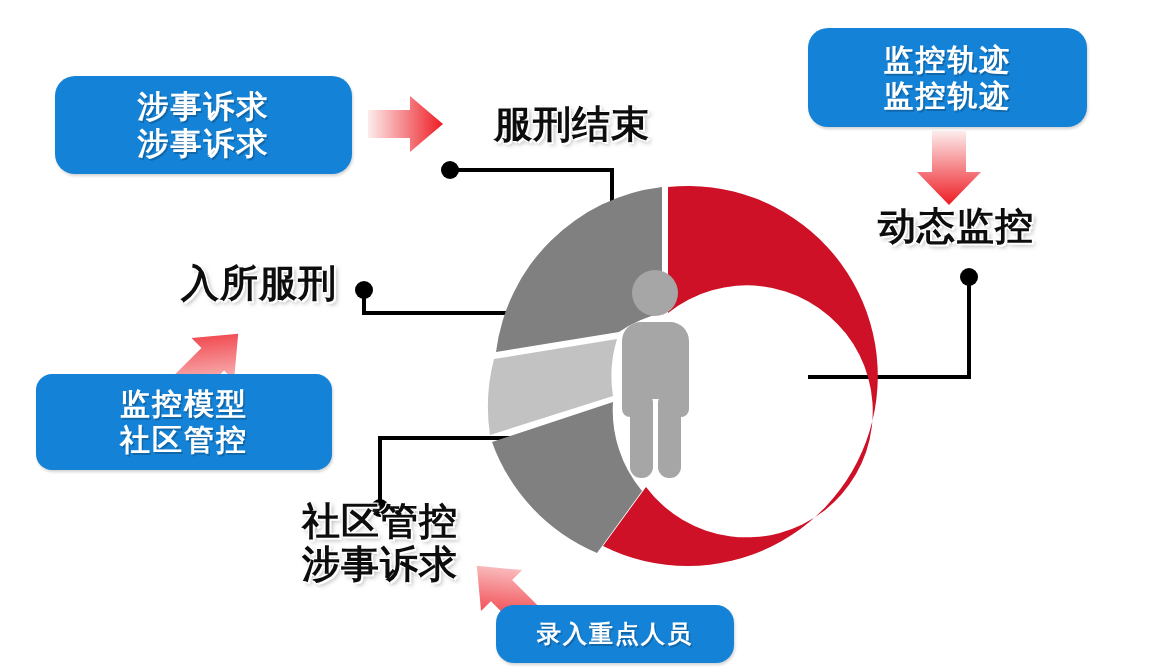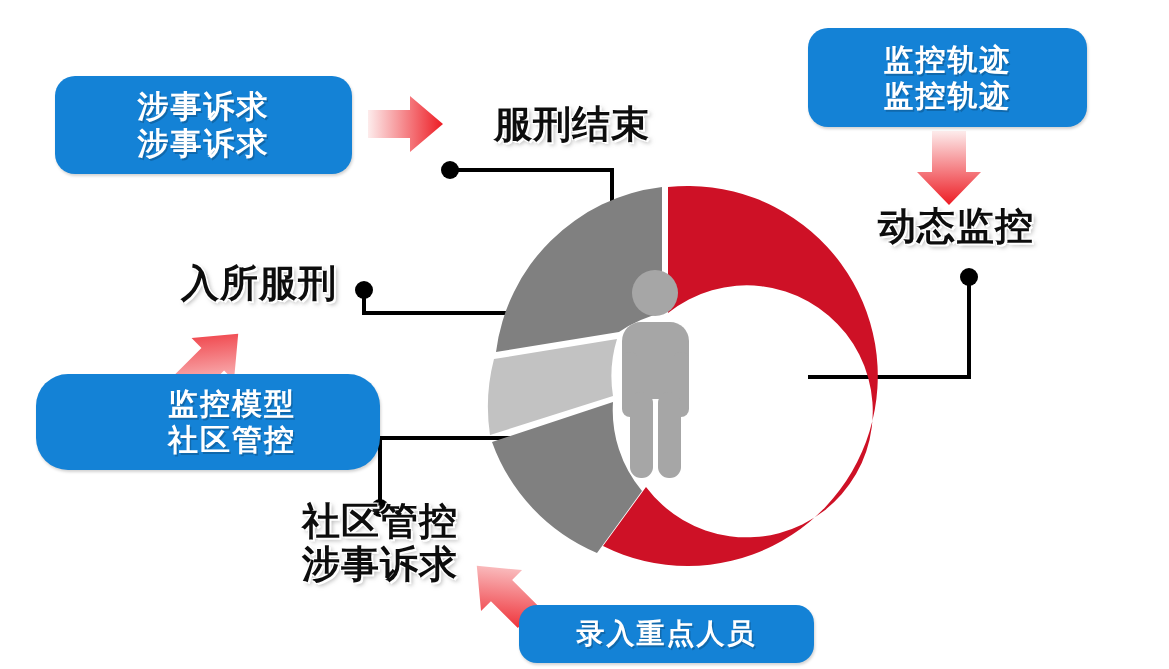--- a/index.html
+++ b/index.html
@@ -19,23 +19,23 @@
     align-items:center;justify-content:center;
     color:#ffffff;
     font-weight:bold;
     letter-spacing:2px;
     box-shadow:1px 2px 3px rgba(0,0,0,.18);
     text-shadow:1.5px 1.5px 0 rgba(0,0,0,.20);
   }
   .bluebox .ln{display:block;line-height:1.20;white-space:nowrap;}
 
   #box-community{left:55px;  top:76px;  width:297px;height:98px;  font-size:31px;border-radius:20px;}
-  #box-model{    left:36px;  top:374px; width:296px;height:96px;  font-size:30px;border-radius:32px;padding-left:48px;}
+  #box-model{    left:36px;  top:374px; width:296px;height:96px;  font-size:30px;border-radius:16px;}
   #box-track{    left:808px; top:28px;  width:279px;height:99px;  font-size:30px;border-radius:20px;}
-  #box-entry{    left:519px; top:605px; width:295px;height:58px;  font-size:28px;border-radius:18px;}
+  #box-entry{    left:496px; top:605px; width:238px;height:58px;  font-size:24px;border-radius:18px;}
 
   
   .label{
     position:absolute;
     font-weight:bold;
     color:#0d0d0d;
     line-height:1.12;
     white-space:nowrap;
     letter-spacing:1px;
     text-shadow:

